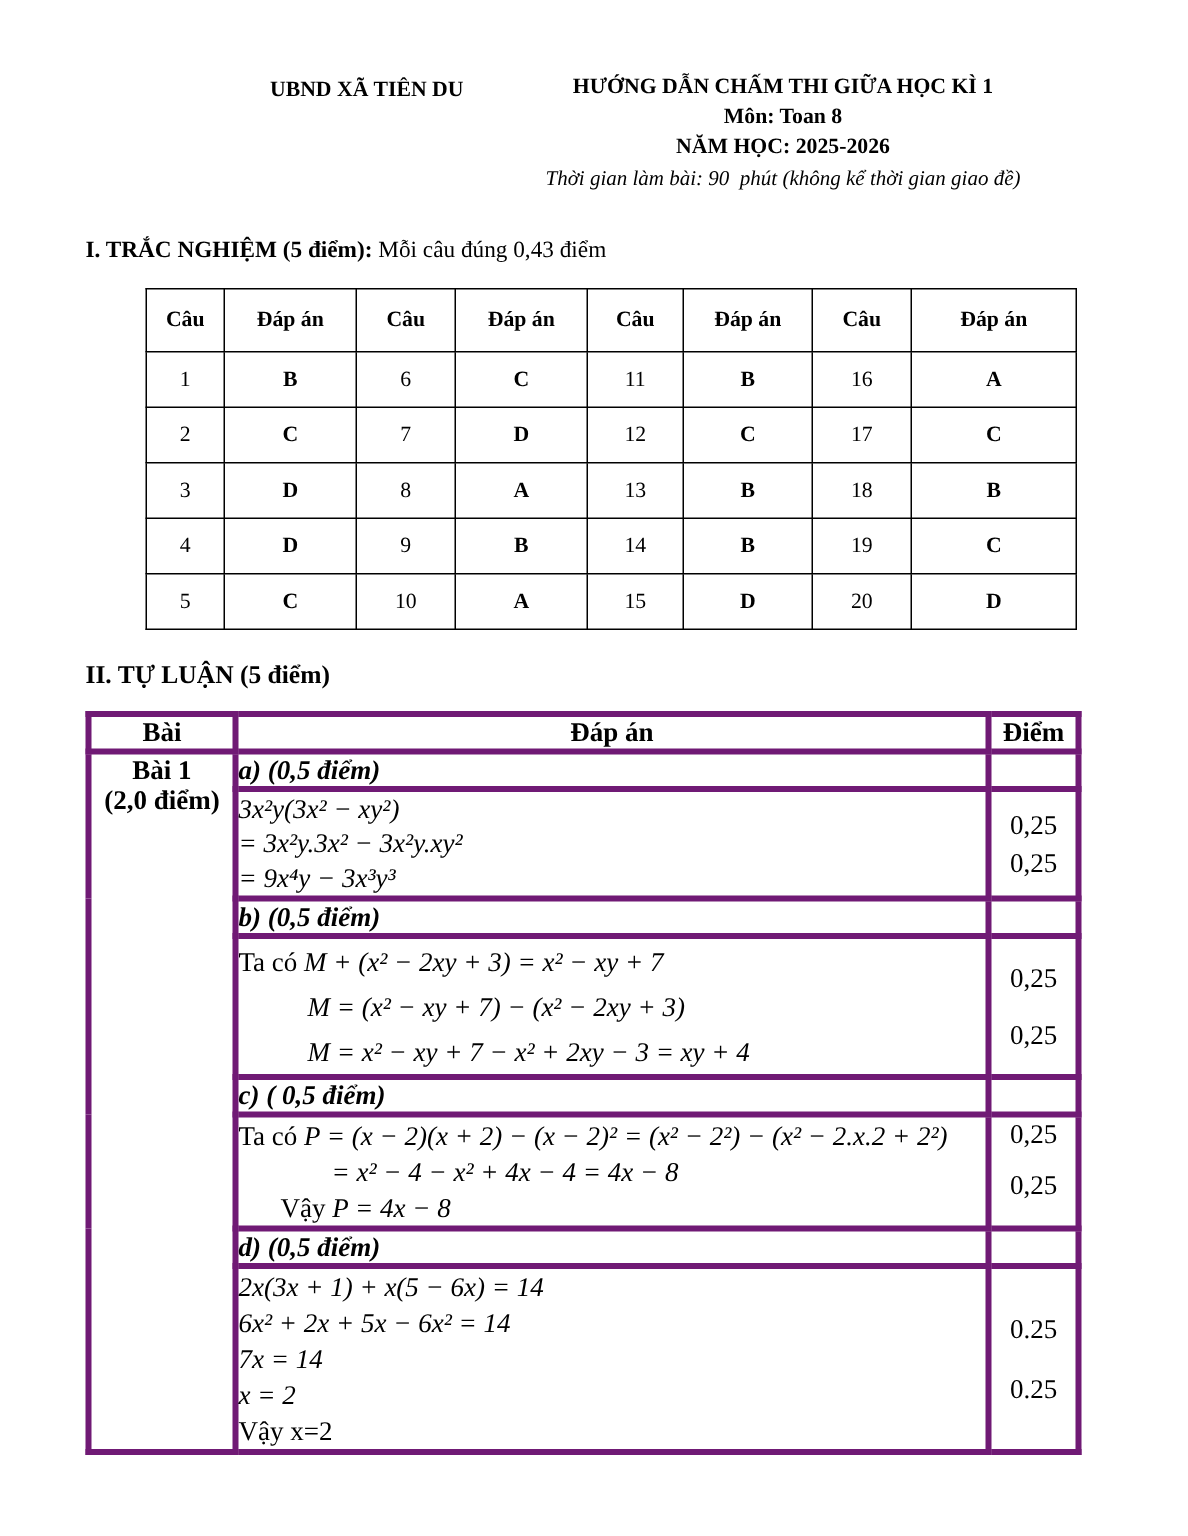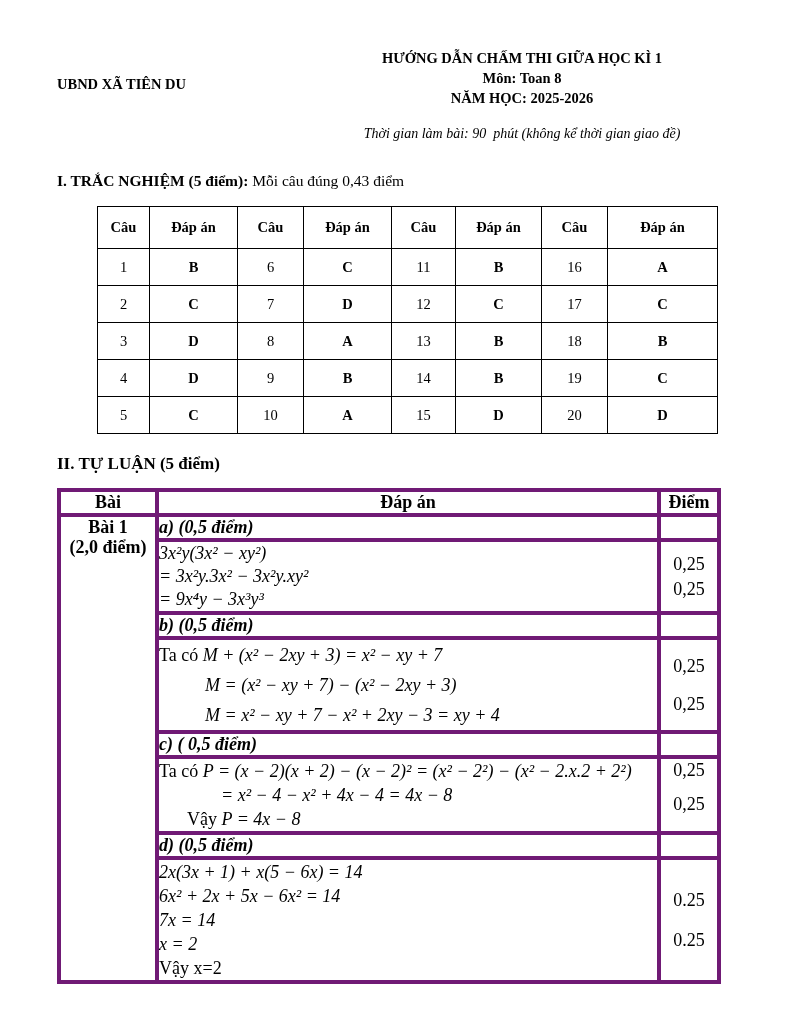--- a/index.html
+++ b/index.html
@@ -5,25 +5,25 @@
   * { box-sizing: border-box; }
   html, body { margin: 0; padding: 0; }
   body {
     width: 792px; height: 1024px; background: #ffffff; color: #000000;
     font-family: "Liberation Serif", serif; font-size: 14.5px;
   }
   .page { width: 792px; height: 1024px; padding: 48px 57px 0 57px; overflow: hidden; }
 
   
   .header { display: flex; align-items: flex-start; }
-  .header-left { width: 252px; text-align: left; padding-top: 2px; margin-top: 24px; }
+  .header-left { width: 252px; text-align: right; padding-top: 2px; }
   .header-right { flex: 1; text-align: center; font-family: Liberation Serif, serif; }
   .h-bold { font-weight: bold; font-size: 14.5px; line-height: 20px; }
   .underline { display: inline-block; border-bottom: 1.5px solid #000; padding: 0 3px 1px 3px; }
-  .h-italic { font-style: italic; font-size: 14px; line-height: 20px; margin-top: 16px; white-space: pre-wrap; }
+  .h-italic { font-style: italic; font-size: 14px; line-height: 20px; margin-top: 2px; white-space: pre-wrap; }
 
   
   .sec-title { font-size: 15.5px; margin-top: 28px; }
   .sec-title2 { font-size: 17px; margin: 20px 0 14px 0; }
   .bold { font-weight: bold; }
 
   
   table { border-collapse: collapse; }
   .mc { margin: 16px 0 0 40px; table-layout: fixed; }
   .mc th, .mc td { border: 1px solid #000; text-align: center; padding: 0; }

